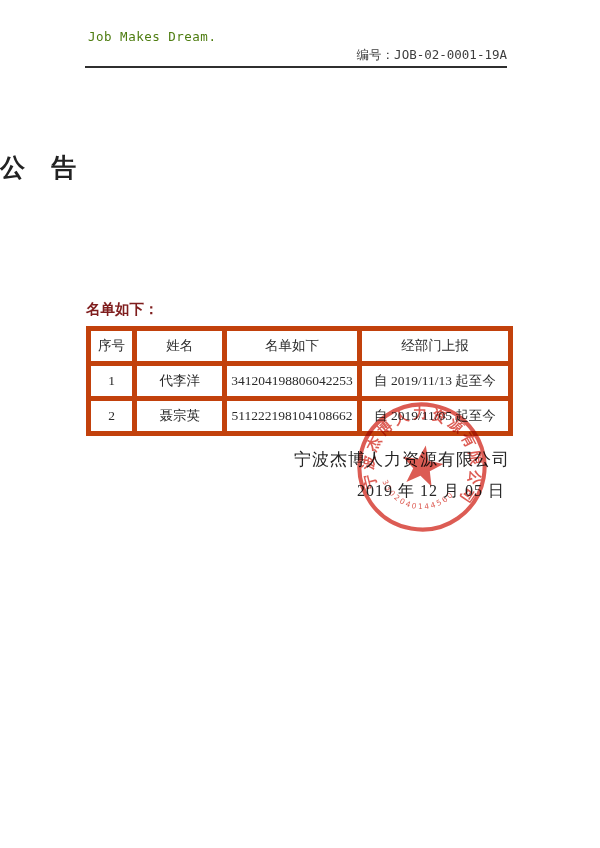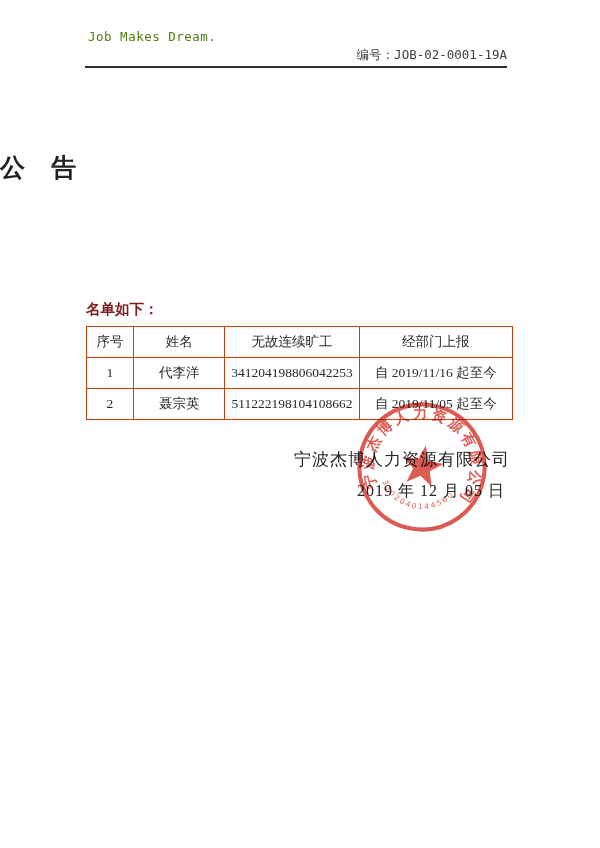--- a/index.html
+++ b/index.html
@@ -83,21 +83,21 @@
   table.roster {
     position: absolute;
     left: 86px;
     top: 326px;
     width: 427px;
     border-collapse: collapse;
     font-size: 13.5px;
     color: #2a2a2a;
   }
   table.roster th, table.roster td {
-    border: 1px solid #c2410c;
+    border: 5px solid #c2410c;
     height: 30px;
     text-align: center;
     font-weight: normal;
     padding: 0 4px;
   }
   table.roster col.c1 { width: 11%; }
   table.roster col.c2 { width: 21.5%; }
   table.roster col.c3 { width: 31.5%; }
   table.roster col.c4 { width: 36%; }
 
@@ -150,28 +150,28 @@
     <colgroup>
         <col class="c1">
         <col class="c2">
         <col class="c3">
         <col class="c4">
       </colgroup>
     <tbody>
         <tr>
       <th>序号</th>
       <th>姓名</th>
-      <th>无故连续旷工</th>
+      <th>名单如下</th>
       <th>经部门上报</th>
     </tr>
     <tr>
       <td>1</td>
       <td>代李洋</td>
       <td>341204198806042253</td>
-      <td>自 2019/11/16 起至今</td>
+      <td>自 2019/11/13 起至今</td>
     </tr>
     <tr>
       <td>2</td>
       <td>聂宗英</td>
       <td>511222198104108662</td>
       <td>自 2019/11/05 起至今</td>
     </tr>
   </tbody>
     </table>
 

